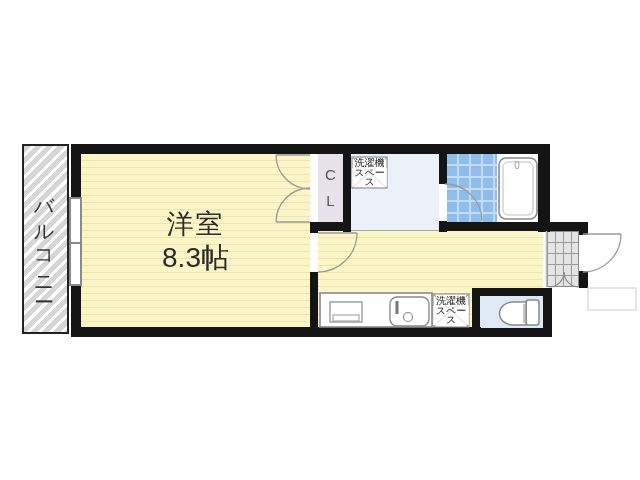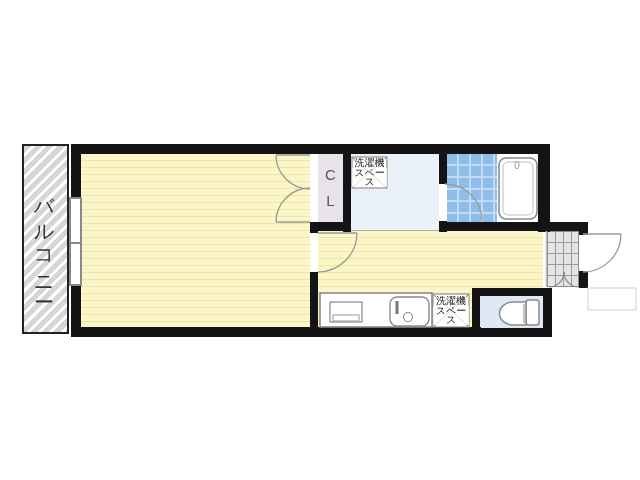--- a/index.html
+++ b/index.html
@@ -174,20 +174,22 @@
       <path d="M 526,302 L 513,302 A 13.5 11.5 0 0 0 513,325 L 526,325 Z"></path>
       <line x1="524" y1="304" x2="524" y2="323" stroke-width="1"></line>
     </g>
   </svg>
 
   <div class="label balcony-label" style="left:22px;top:146px;width:46px;height:187px;">
     <span>バルコニー</span>
   </div>
 
   <div class="label label-col" style="left:81px;top:154px;width:229px;height:173px;">
+    <span class="room-name">洋室</span>
+    <span class="room-size">8.3帖</span>
   </div>
 
   <div class="label label-col" style="left:318px;top:154px;width:25px;height:68px;">
     <span class="cl-char">C</span>
     <span class="cl-char">L</span>
   </div>
 
   <div class="label label-col washer-label" style="left:352px;top:157px;width:35px;height:31px;">
     <span>洗濯機</span>
     <span>スペース</span>

